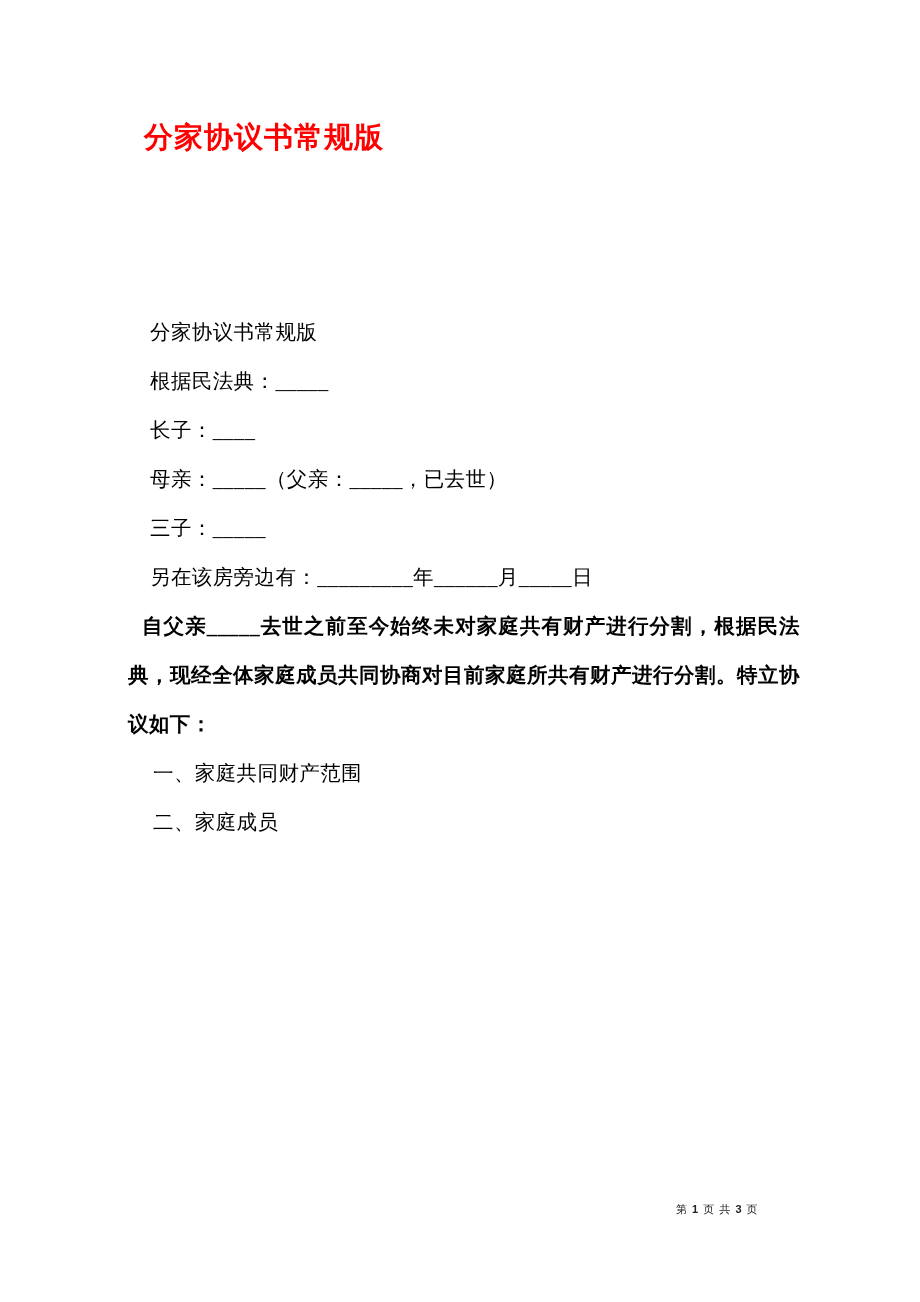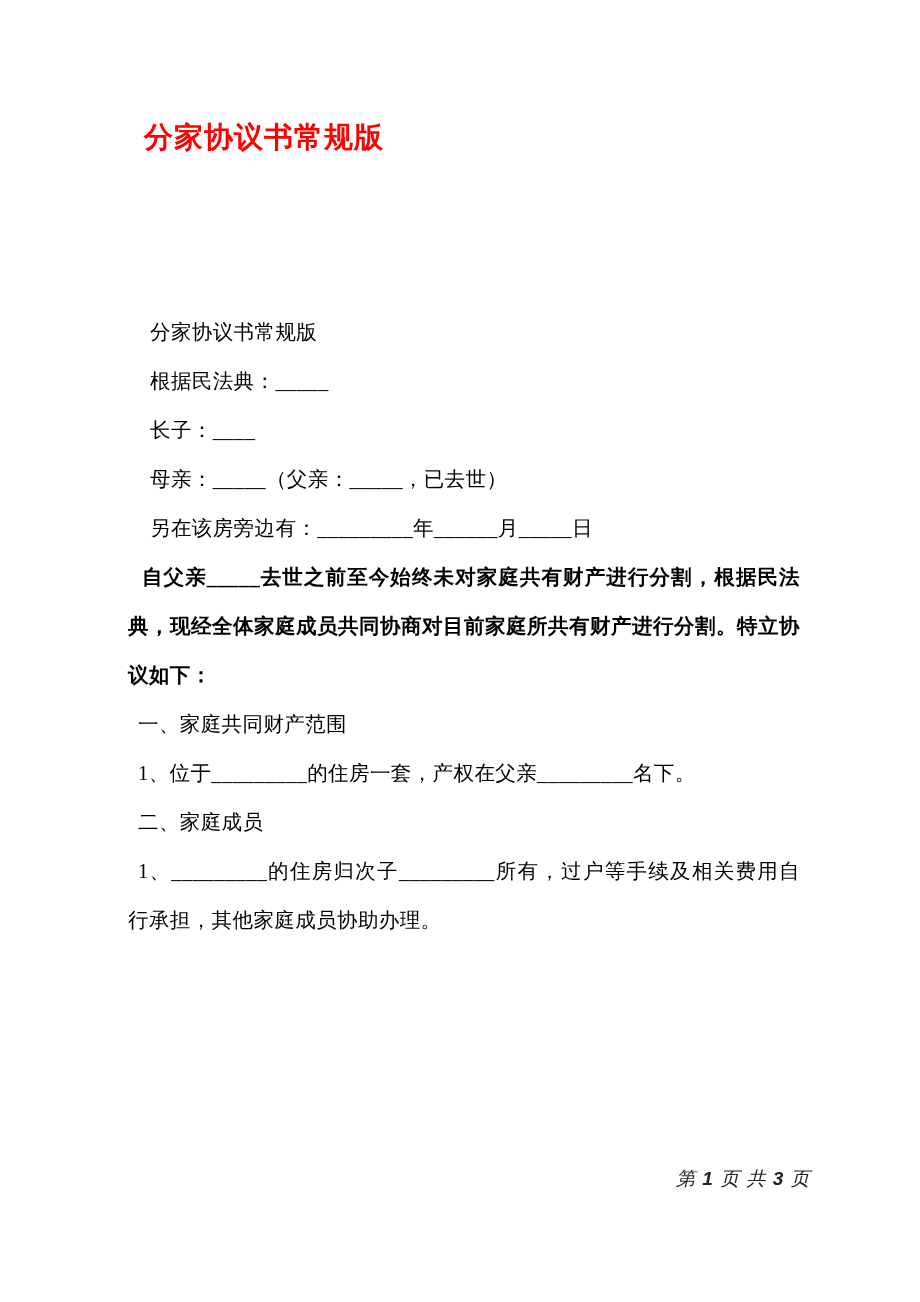--- a/index.html
+++ b/index.html
@@ -46,58 +46,57 @@
     color: #000000;
     text-align: justify;
     margin: 0;
     letter-spacing: 0.4px;
   }
   .para.indent-1 {
     text-indent: 22px;
   }
   .para.indent-half {
     text-indent: 10px;
+    margin-left: 15px;
   }
   .para.flow {
     text-indent: 14px;
     font-weight: bold;
   }
   .footer {
     position: absolute;
     left: 676px;
-    top: 1166px;
+    top: 1202px;
     font-family: "Liberation Sans", sans-serif;
-    font-size: 19px;
+    font-size: 11px;
     color: #222222;
     letter-spacing: 1px;
     white-space: nowrap;
-    font-style: italic;
   }
   .footer .num {
     font-weight: bold;
   }
 </style>
 </head>
 <body>
 
 <div class="page">
 
   <div class="doc-title">分家协议书常规版</div>
 
   <div class="body-block">
     <p class="para indent-1">分家协议书常规版</p>
     <p class="para indent-1">根据民法典：_____</p>
     <p class="para indent-1">长子：____</p>
     <p class="para indent-1">母亲：_____（父亲：_____，已去世）</p>
+    <p class="para indent-1">三子：_____</p>
     <p class="para indent-1">另在该房旁边有：_________年______月_____日</p>
     <p class="para flow">自父亲_____去世之前至今始终未对家庭共有财产进行分割，根据民法典，现经全体家庭成员共同协商对目前家庭所共有财产进行分割。特立协议如下：</p>
     <p class="para indent-half">一、家庭共同财产范围</p>
-    <p class="para indent-half">1、位于_________的住房一套，产权在父亲_________名下。</p>
     <p class="para indent-half">二、家庭成员</p>
-    <p class="para indent-half">1、_________的住房归次子_________所有，过户等手续及相关费用自行承担，其他家庭成员协助办理。</p>
   </div>
 
   <div class="footer">
     <span>第</span>
     <span class="num">1</span>
     <span>页  共</span>
     <span class="num">3</span>
     <span>页</span>
   </div>
 

